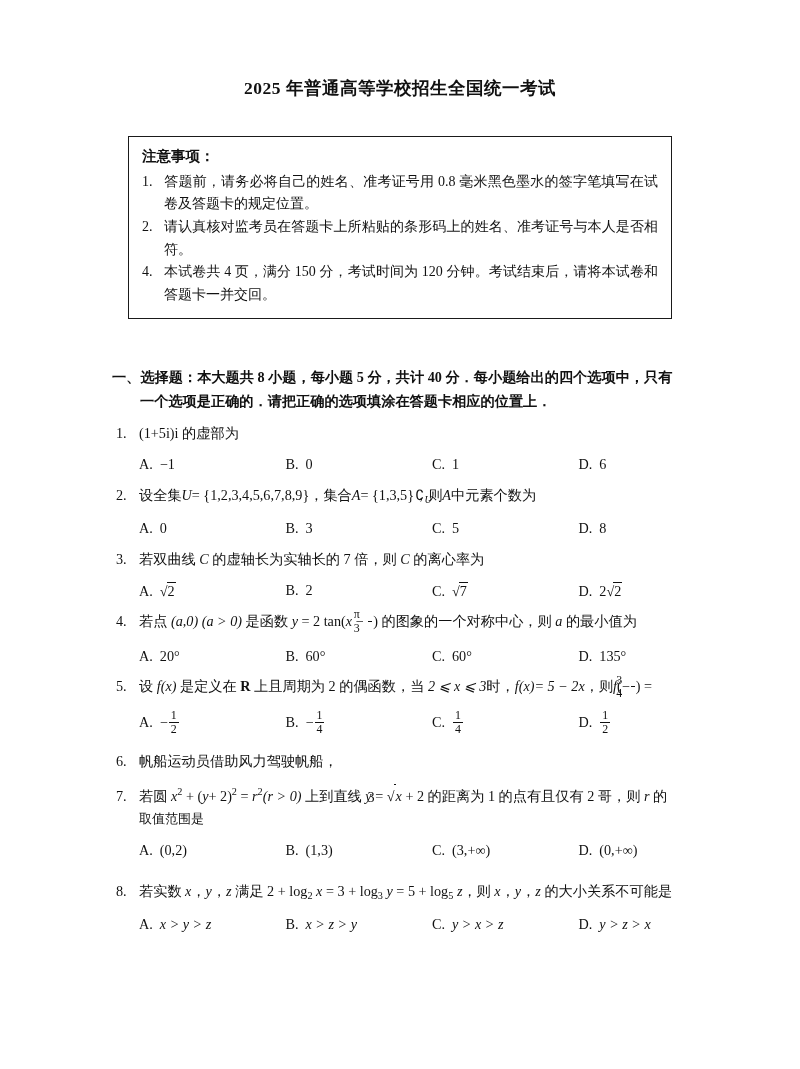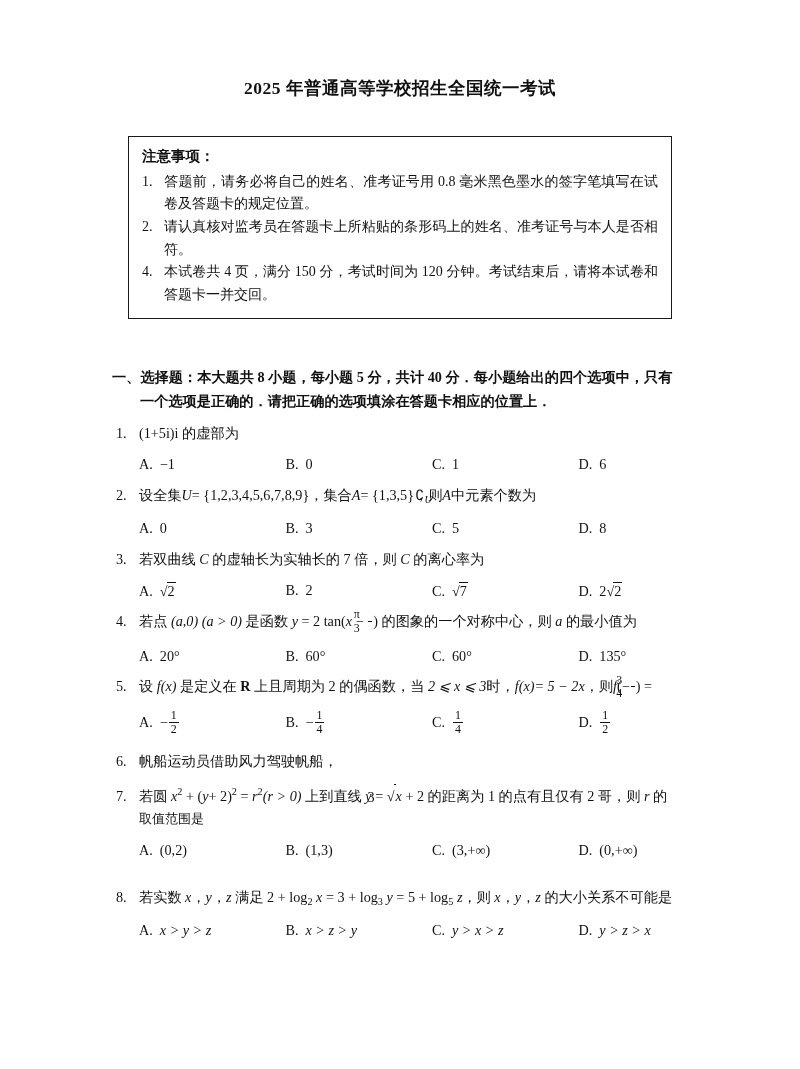--- a/index.html
+++ b/index.html
@@ -259,21 +259,21 @@
       </div>
       <div class="q-cont">取值范围是</div>
       <div class="opts">
         <div class="opt"><span class="olab">A.</span><span>(0,2)</span></div>
         <div class="opt"><span class="olab">B.</span><span>(1,3)</span></div>
         <div class="opt"><span class="olab">C.</span><span>(3,+∞)</span></div>
         <div class="opt"><span class="olab">D.</span><span>(0,+∞)</span></div>
       </div>
     </div>
 
-    <div class="q" style="margin-top:24px;">
+    <div class="q" style="margin-top:18px;">
       <div class="q-stem">
         <span class="qnum">8.</span><span>若实数</span> <span class="mi">x</span><span>，</span><span class="mi">y</span><span>，</span><span class="mi">z</span> <span>满足</span> <span class="mr">2 + log</span><sub class="e">2</sub> <span class="mi">x</span> <span class="mr">= 3 + log</span><sub class="e">3</sub> <span class="mi">y</span> <span class="mr">= 5 + log</span><sub class="e">5</sub> <span class="mi">z</span><span>，则</span> <span class="mi">x</span><span>，</span><span class="mi">y</span><span>，</span><span class="mi">z</span> <span>的大小关系不可能是</span>
       </div>
       <div class="opts">
         <div class="opt"><span class="olab">A.</span><span class="mi">x &gt; y &gt; z</span></div>
         <div class="opt"><span class="olab">B.</span><span class="mi">x &gt; z &gt; y</span></div>
         <div class="opt"><span class="olab">C.</span><span class="mi">y &gt; x &gt; z</span></div>
         <div class="opt"><span class="olab">D.</span><span class="mi">y &gt; z &gt; x</span></div>
       </div>
     </div>

